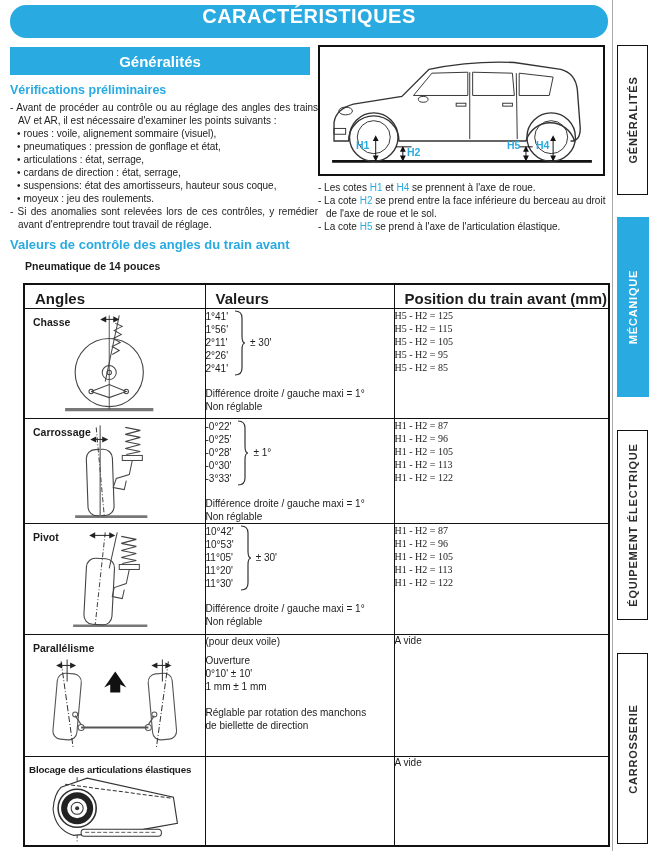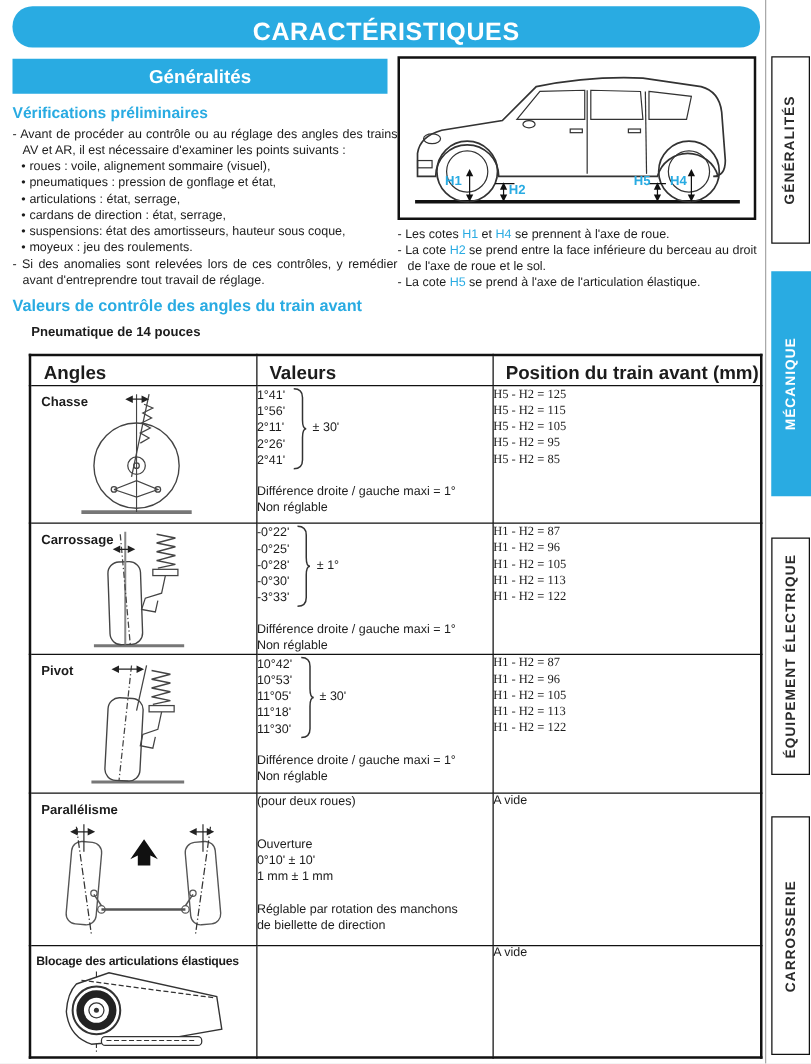--- a/index.html
+++ b/index.html
@@ -1,21 +1,21 @@
 <!DOCTYPE html>
 <html><head>
 <meta charset="utf-8">
 <style>
   html,body{margin:0;padding:0;background:#e8e8e8;}
   .page{position:relative;width:649px;height:851px;background:#ffffff;
         font-family:"Liberation Sans",sans-serif;color:#1c1c1c;overflow:hidden;}
 
   
   .title-bar{position:absolute;left:10px;top:5px;width:598px;height:33px;
-             background:#29ABE2;display:flex;align-items:flex-end;justify-content:center;border-radius:16px;}
+             background:#29ABE2;display:flex;align-items:flex-start;justify-content:center;border-radius:16px;}
   .title-bar span{color:#fff;font-weight:bold;font-size:20px;letter-spacing:.5px;}
   .gen-bar{position:absolute;left:10px;top:47px;width:300px;height:28px;
            background:#29ABE2;display:flex;align-items:center;justify-content:center;}
   .gen-bar span{color:#fff;font-weight:bold;font-size:15px;}
 
   
   .blue-heading{position:absolute;color:#29ABE2;font-weight:bold;font-size:12.5px;}
   .prelim-list{position:absolute;left:10px;top:101px;width:308px;
                font-size:10px;line-height:13px;text-align:justify;}
   .hang{padding-left:8px;text-indent:-8px;margin:0;}
@@ -252,21 +252,21 @@
           <rect x="94" y="40" width="20" height="5" fill="none" stroke="#444" stroke-width="1"></rect>
           <polyline points="104,45 101,59 89,63 87,72 97,74 99,65" fill="none" stroke="#444" stroke-width="1"></polyline>
         </svg>
       </td>
       <td class="vals">
         <div class="values-flex">
           <div class="vcol">
             <div>10°42'</div>
             <div>10°53'</div>
             <div>11°05'</div>
-            <div>11°18'</div>
+            <div>11°20'</div>
             <div>11°30'</div>
           </div>
           <svg class="brace-icon" width="13" height="68" viewBox="0 0 13 68">
             <path d="M2,2 Q9,2 9,9 L9,27 Q9,34 12,34 Q9,34 9,41 L9,59 Q9,66 2,66" fill="none" stroke="#333" stroke-width="1.2"></path>
           </svg>
           <span>± 30'</span>
         </div>
         <div class="vnote">Différence droite / gauche maxi = 1°</div>
         <div>Non réglable</div>
       </td>
@@ -299,22 +299,22 @@
           <circle cx="56" cy="92" r="3" fill="none" stroke="#555" stroke-width="1"></circle>
           <circle cx="123" cy="92" r="3" fill="none" stroke="#555" stroke-width="1"></circle>
           <line x1="56" y1="89" x2="50" y2="80" stroke="#555" stroke-width="1.2"></line>
           <line x1="123" y1="89" x2="129" y2="80" stroke="#555" stroke-width="1.2"></line>
           <circle cx="50" cy="79" r="2.5" fill="none" stroke="#555" stroke-width="1"></circle>
           <circle cx="129" cy="79" r="2.5" fill="none" stroke="#555" stroke-width="1"></circle>
           <path d="M90,36 L101,52 L95,49 L95,57 L85,57 L85,49 L79,52 Z" fill="#111"></path>
         </svg>
       </td>
       <td class="vals">
-        <div>(pour deux roues)</div>
-        <div style="margin-top:21px">Ouverture</div>
+        <div>(pour deux voile)</div>
+        <div style="margin-top:6px">Ouverture</div>
         <div>0°10' ± 10'</div>
         <div>1 mm ± 1 mm</div>
         <div style="margin-top:13px;width:168px">Réglable par rotation des manchons de biellette de direction</div>
       </td>
       <td class="pos-mid">
         <span>A vide</span>
       </td>
     </tr>
 
     <tr style="height:90px">

